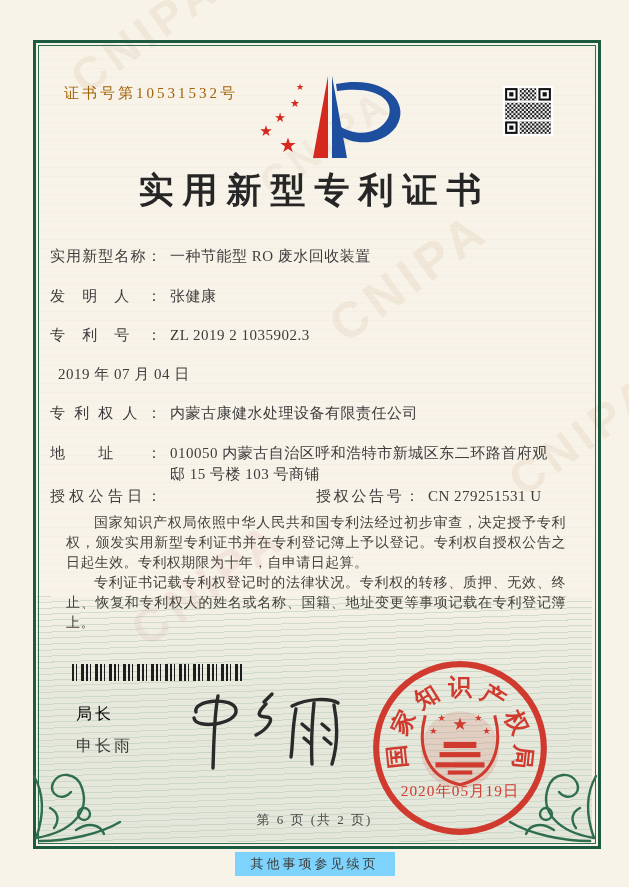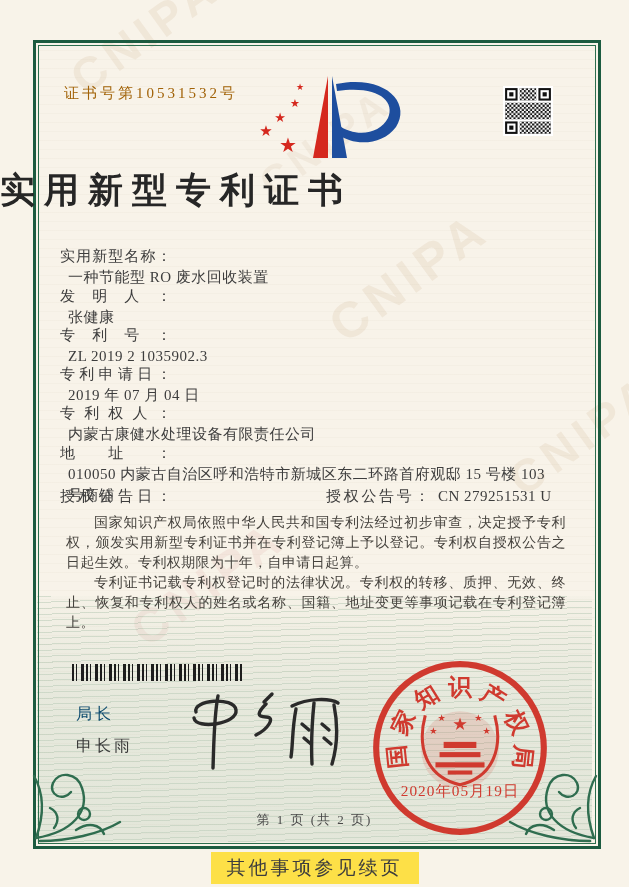--- a/index.html
+++ b/index.html
@@ -43,26 +43,26 @@
   }
 
   .cert-no{
     position:absolute;left:64px;top:84px;z-index:4;
     font-size:15px;letter-spacing:3px;color:#a16207;
   }
   .logo{position:absolute;left:242px;top:72px;z-index:4;}
   .qr{position:absolute;left:503px;top:86px;z-index:4;}
   .title{
     position:absolute;left:0;top:167px;width:100%;z-index:4;
-    text-align:left;font-size:35px;font-weight:900;letter-spacing:9px;color:#262626;
+    text-align:center;font-size:35px;font-weight:900;letter-spacing:9px;color:#262626;
   }
 
   .row{
-    position:absolute;left:60px;width:502px;z-index:4;display:flex;
-    font-size:15px;line-height:21px;letter-spacing:0.5px;color:#3d3d3d;flex-direction:column;
+    position:absolute;left:50px;width:502px;z-index:4;display:flex;
+    font-size:15px;line-height:21px;letter-spacing:0.5px;color:#3d3d3d;
   }
   .flabel{flex:none;width:112px;text-align:justify;text-align-last:justify;}
   .fvalue{flex:1;margin-left:8px;}
   .r0{top:246px}.r1{top:286px}.r2{top:325px}.r3{top:364px}
   .r4{top:403px}.r5{top:443px}.r6{top:486px}
   .pair2{position:absolute;left:246px;top:0;display:flex;width:250px;margin-left:20px;}
   .flabel2{flex:none;width:104px;text-align:justify;text-align-last:justify;}
 
   .legal{
     position:absolute;left:66px;top:513px;width:500px;z-index:4;
@@ -71,38 +71,38 @@
   .legal p{margin:0;text-indent:2em;}
 
   .barcode{
     position:absolute;left:72px;top:664px;width:172px;height:17px;z-index:4;
     background:repeating-linear-gradient(90deg,
       #1d1d1d 0 2px, transparent 2px 4px,
       #1d1d1d 4px 5px, transparent 5px 9px,
       #1d1d1d 9px 12px, transparent 12px 14px);
   }
 
-  .signer-title{position:absolute;left:76px;top:704px;z-index:4;font-size:16px;letter-spacing:3px;color:#0c4a6e;}
+  .signer-title{position:absolute;left:76px;top:704px;z-index:4;font-size:16px;letter-spacing:3px;color:#000000;}
   .signer-name{position:absolute;left:76px;top:736px;z-index:4;font-size:16px;letter-spacing:3px;color:#3a3a3a;}
   .signature{position:absolute;left:180px;top:686px;z-index:4;}
 
   .seal{position:absolute;left:368px;top:656px;z-index:6;opacity:0.95;}
 
   .flourish{position:absolute;z-index:3;}
   .fl-left{left:30px;top:738px;}
   .fl-right{left:494px;top:738px;transform:scaleX(-1);}
 
   .page-info{
     position:absolute;left:0;top:811px;width:100%;z-index:4;
     text-align:center;font-size:13px;letter-spacing:2px;color:#4a4a4a;
   }
   .footer-note{position:absolute;left:0;top:852px;width:100%;z-index:4;text-align:center;}
   .footer-note span{
-    display:inline-block;background:#fde047;padding:3px 16px;
-    font-size:19px;letter-spacing:3px;color:#3d3d3d;
+    display:inline-block;background:#7dd3fc;padding:3px 16px;
+    font-size:13px;letter-spacing:3px;color:#3d3d3d;
   }
 </style>
 </head>
 <body>
 
 <div class="wm wm1">CNIPA</div>
 <div class="wm wm5">CNIPA</div>
 <div class="wm wm2">CNIPA</div>
 <div class="wm wm3">CNIPA</div>
 <div class="wm wm4">CNIPA</div>
@@ -167,21 +167,20 @@
 </div>
 <div class="row r1">
   <span class="flabel">发明人：</span>
   <span class="fvalue">张健康</span>
 </div>
 <div class="row r2">
   <span class="flabel">专利号：</span>
   <span class="fvalue">ZL 2019 2 1035902.3</span>
 </div>
 <div class="row r3">
-  <span class="flabel">专利申请日：</span>
   <span class="fvalue">2019 年 07 月 04 日</span>
 </div>
 <div class="row r4">
   <span class="flabel">专利权人：</span>
   <span class="fvalue">内蒙古康健水处理设备有限责任公司</span>
 </div>
 <div class="row r5">
   <span class="flabel">地址：</span>
   <span class="fvalue">010050 内蒙古自治区呼和浩特市新城区东二环路首府观邸 15 号楼 103 号商铺</span>
 </div>
@@ -262,17 +261,17 @@
     <g fill="#cf3126">
       <rect x="74" y="84" width="32" height="6"></rect>
       <rect x="70" y="94" width="40" height="5"></rect>
       <rect x="66" y="104" width="48" height="5"></rect>
       <rect x="78" y="112" width="24" height="4"></rect>
     </g>
   </g>
   <text x="90" y="137" text-anchor="middle" fill="#cf3126" font-size="15" letter-spacing="1" font-family="'Liberation Serif','DejaVu Serif',serif">2020年05月19日</text>
 </svg>
 
-<div class="page-info">第 1 页 (共 2 页)</div>
+<div class="page-info">第 6 页 (共 2 页)</div>
 
 <div class="footer-note">
   <span>其他事项参见续页</span>
 </div>
 
 </body></html>

